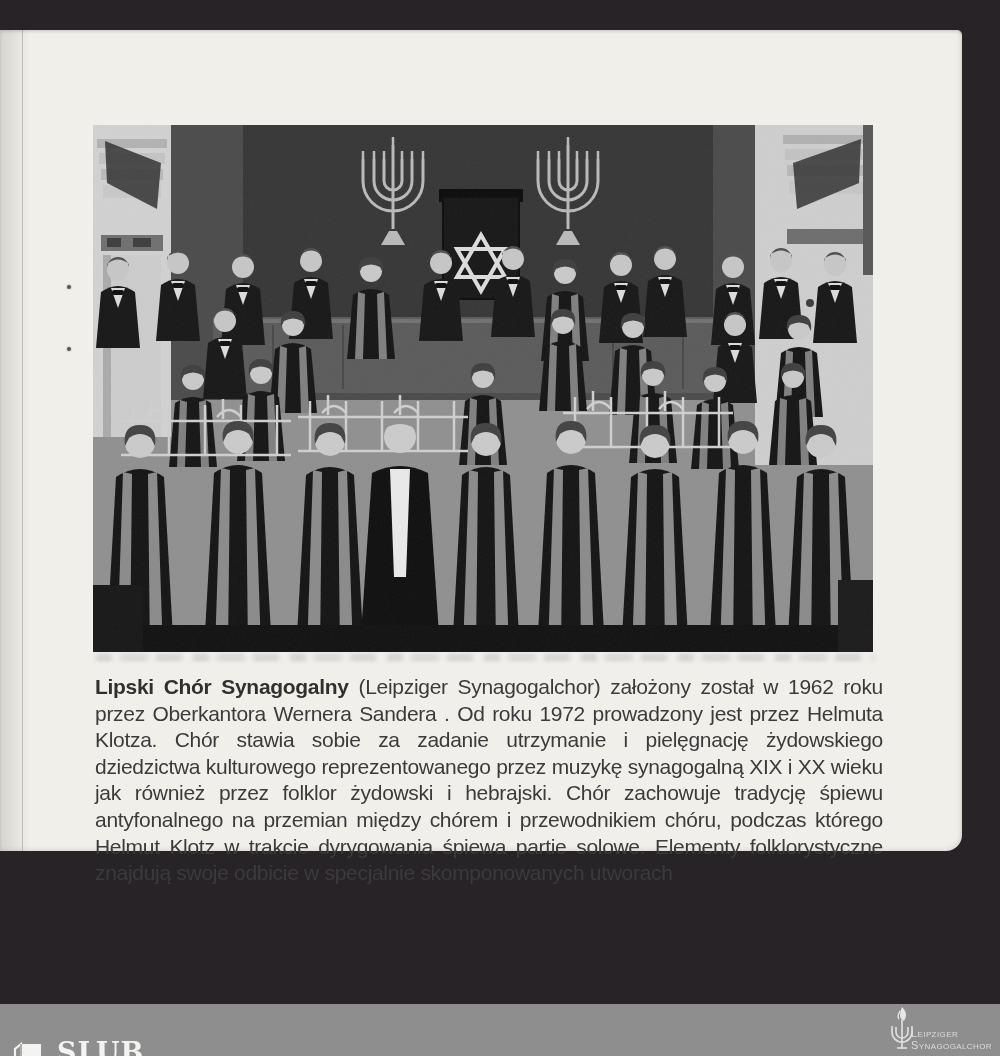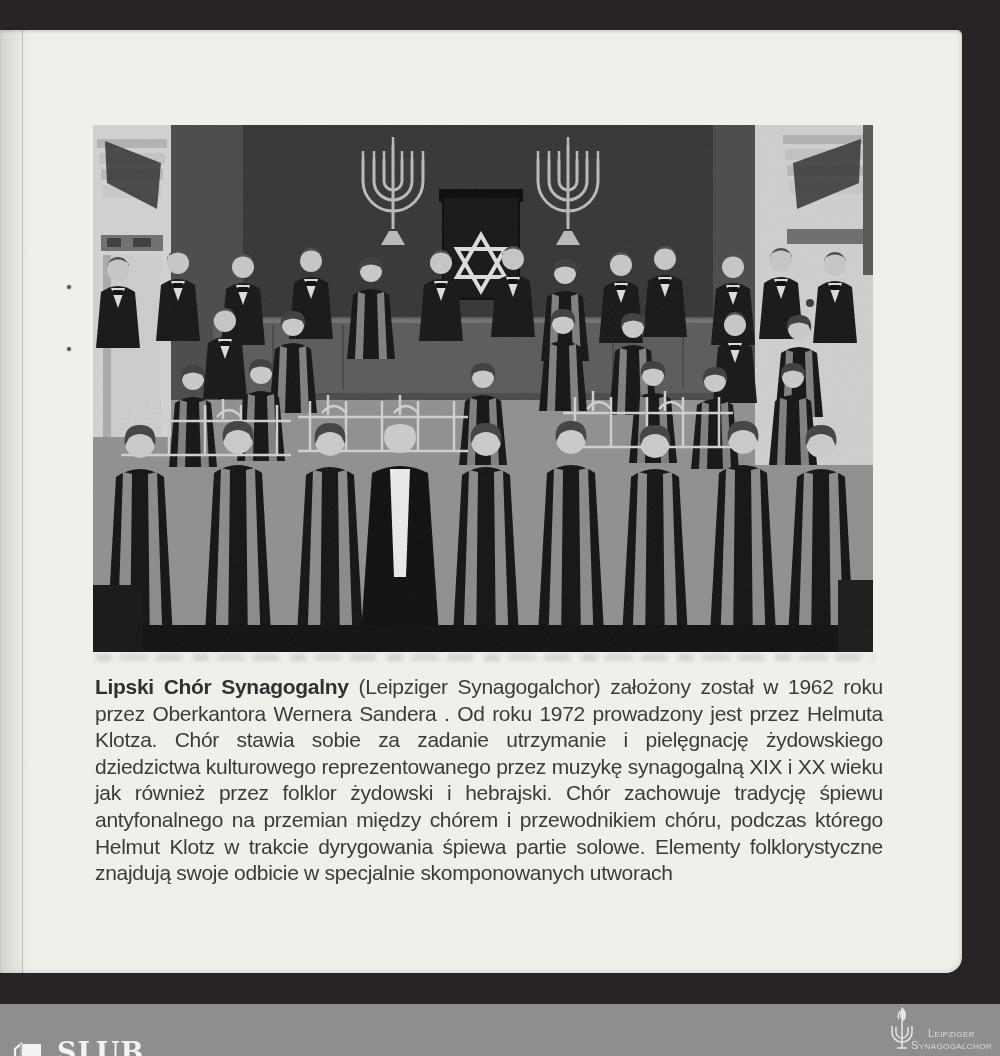--- a/index.html
+++ b/index.html
@@ -3,21 +3,21 @@
 <meta charset="utf-8">
 <style>
   html,body{margin:0;padding:0;}
   body{
     width:1000px;height:1056px;position:relative;overflow:hidden;
     background:#272327;
     font-family:"Liberation Sans", sans-serif;
   }
   
   .paper{
-    position:absolute;left:0;top:30px;width:962px;height:943px;
+    position:absolute;left:0;top:30px;width:962px;height:821px;
     background:#f1efea;
     border-radius:0 5px 16px 0;
     box-shadow:inset 0 2px 3px rgba(0,0,0,.12), inset -2px -2px 4px rgba(0,0,0,.08);
   }
   .paper::before{ 
     content:"";position:absolute;left:0;top:0;bottom:0;width:34px;
     background:linear-gradient(90deg, rgba(60,55,50,.14), rgba(60,55,50,0) 90%);
   }
   .fold-line{
     position:absolute;left:22px;top:0;bottom:0;width:1px;
@@ -68,21 +68,21 @@
     font-size:27px;line-height:27px;color:#f4f3f1;letter-spacing:1px;
   }
   .slub-tagline{
     font-weight:700;font-size:16px;line-height:15px;color:#efeeec;margin-top:2px;
     letter-spacing:.2px;
   }
   .choir-logo{
     position:absolute;right:8px;top:2px;display:flex;align-items:center;gap:2px;
   }
   .choir-logo-text{
-    text-align:center;font-variant:small-caps;color:#dddcda;
+    text-align:left;font-variant:small-caps;color:#dddcda;
     font-size:11px;line-height:12px;letter-spacing:.4px;margin-left:-10px;margin-top:14px;
   }
 </style>
 </head>
 <body>
 
 <div class="paper">
   <div class="fold-line"></div>
   <div class="staple staple-1"></div>
   <div class="staple staple-2"></div>

